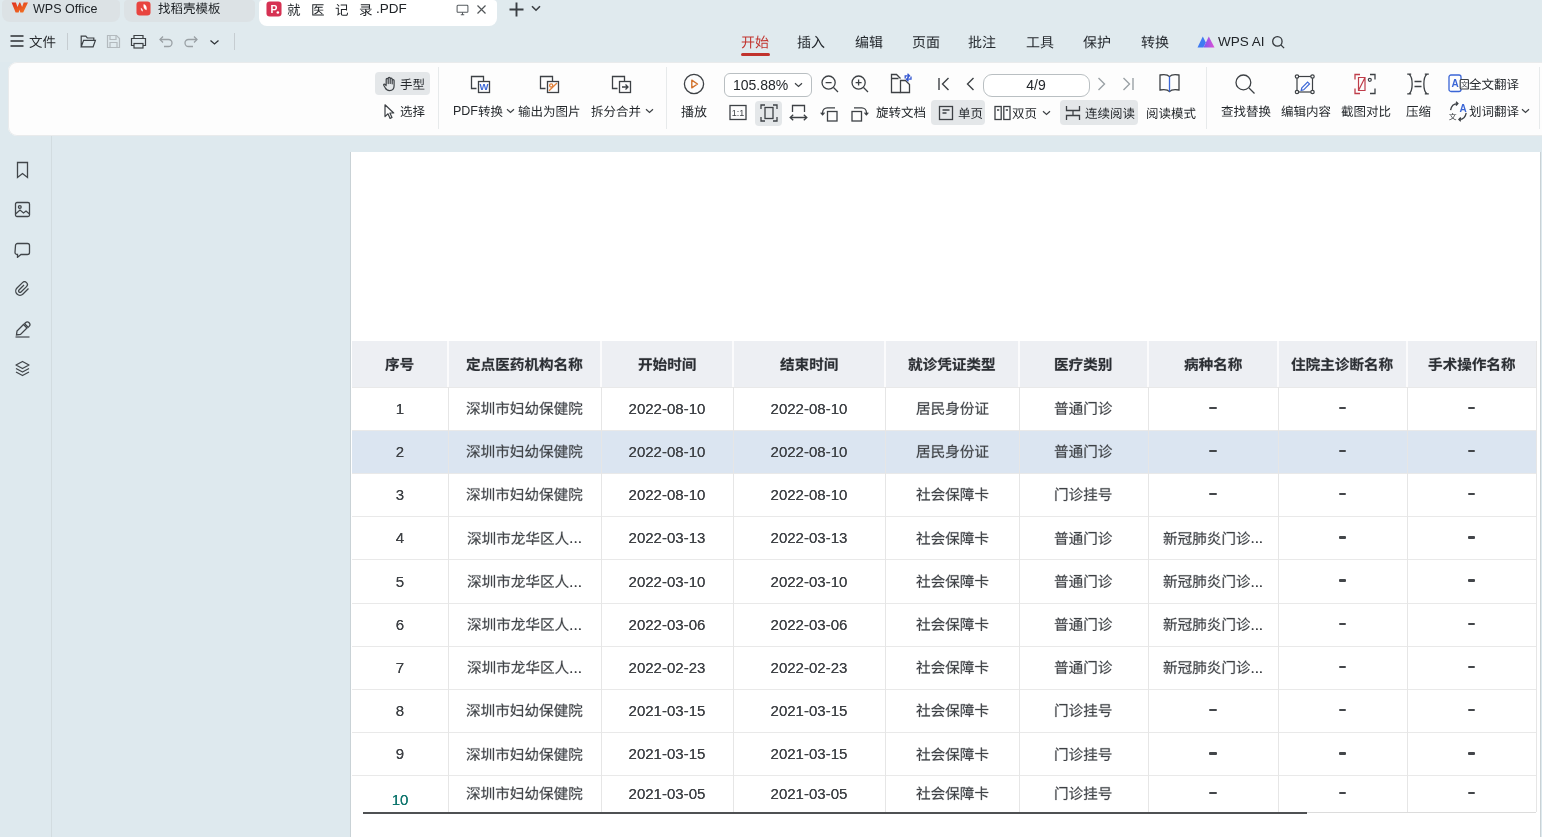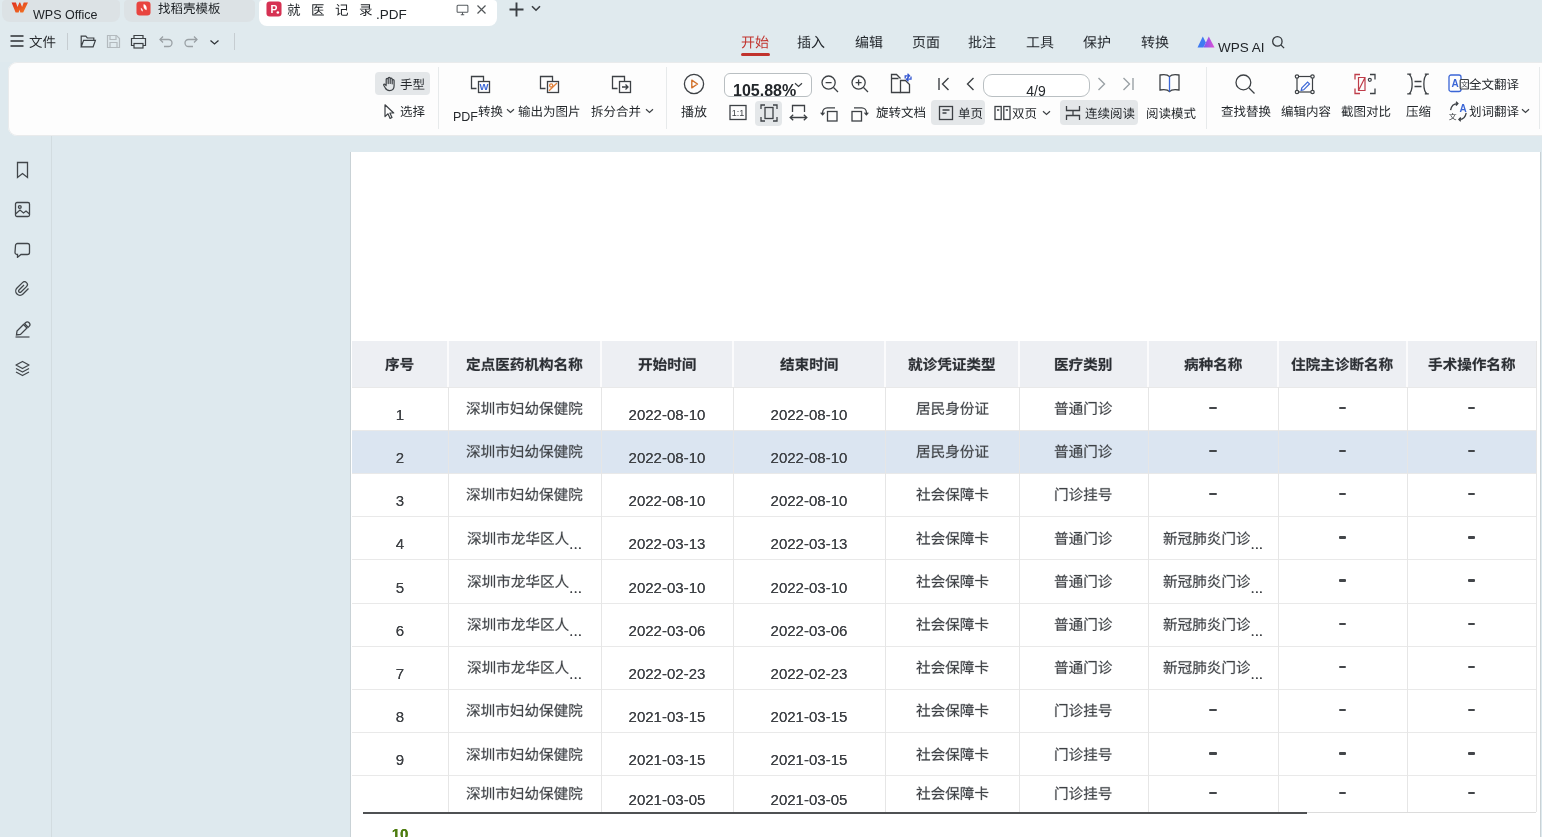--- a/index.html
+++ b/index.html
@@ -1,12 +1,12 @@
 <!DOCTYPE html>
-<html><head><meta charset="utf-8"><style>html,body{margin:0;padding:0;width:1542px;height:837px;overflow:hidden;font-family:"Liberation Sans",sans-serif;}.a{position:absolute;}.lt{white-space:nowrap;line-height:1;transform:translateY(-50%);margin-top:6px;}svg.a{display:block;}</style></head><body>
+<html><head><meta charset="utf-8"><style>html,body{margin:0;padding:0;width:1542px;height:837px;overflow:hidden;font-family:"Liberation Sans",sans-serif;}.a{position:absolute;}.lt{white-space:nowrap;line-height:1;transform:translateY(-50%);}svg.a{display:block;}</style></head><body>
 <svg style="position:absolute;width:0;height:0">
     <defs>
       <path id="b4e3b" d="M345 98C394 132 452 179 494 219H95V337H434V511H148V627H434V820H52V938H952V820H566V627H855V511H566V337H902V219H585L638 181C595 134 509 70 444 29Z"></path>
       <path id="b4f4f" d="M324 824V938H973V824H713V623H930V510H713V333H958V219H634L735 182C722 139 687 74 656 26L546 63C575 112 603 176 616 219H347V333H591V510H379V623H591V824ZM251 34C200 177 113 320 22 410C43 440 77 509 88 538C109 516 130 492 150 466V968H271V280C308 212 341 141 367 71Z"></path>
       <path id="b4f5c" d="M516 40C470 184 391 329 302 419C328 438 375 481 394 503C440 451 485 383 526 308H563V969H687V747H960V635H687V522H947V413H687V308H972V194H582C600 153 617 111 631 70ZM251 34C200 177 113 320 22 410C43 440 77 509 88 538C109 516 130 492 150 466V968H271V280C308 212 341 141 367 71Z"></path>
       <path id="b51ed" d="M243 587V660C243 735 219 810 33 865C53 885 92 941 104 968C296 905 355 797 364 692H623V816C623 923 652 956 752 956C772 956 831 956 852 956C935 956 965 919 977 784C945 777 896 758 872 739C869 834 864 848 840 848C827 848 783 848 771 848C746 848 742 844 742 814V587ZM349 430V529H940V430H692V346H956V245H692V161C774 150 852 137 918 121L838 37C721 67 523 88 350 99C361 121 375 162 378 187C440 184 507 179 573 173V245H314V346H573V430ZM248 30C198 134 110 235 18 298C42 318 83 361 101 383C118 369 136 354 153 338V552H268V207C302 161 332 113 356 64Z"></path>
       <path id="b522b" d="M599 152V718H716V152ZM809 51V826C809 843 802 849 784 849C766 849 709 849 652 847C669 881 686 936 691 970C777 971 837 967 876 947C915 927 928 893 928 827V51ZM189 179H382V317H189ZM80 74V423H498V74ZM205 444 202 506H53V615H193C176 733 136 824 21 884C46 905 78 946 92 974C235 895 285 772 305 615H403C396 762 388 821 375 837C366 847 358 849 344 849C328 849 297 849 262 845C280 876 292 924 294 959C339 960 381 959 406 955C435 950 456 941 476 915C503 881 512 786 521 552C522 537 523 506 523 506H315L318 444Z"></path>
       <path id="b533b" d="M939 76H80V938H960V824H801L872 744C819 696 720 631 636 580H912V476H637V380H870V279H460C470 261 479 242 486 223L374 195C347 268 295 340 235 385C262 399 311 426 334 445C354 427 375 405 394 380H518V476H240V580H499C470 639 400 695 239 733C265 756 299 798 313 823C454 781 536 725 583 663C663 715 750 779 797 824H201V190H939Z"></path>
       <path id="b53f7" d="M292 170H700V263H292ZM172 65V367H828V65ZM53 430V538H241C221 604 197 673 176 722H689C676 794 661 834 642 848C629 856 616 857 594 857C563 857 489 856 422 850C444 882 462 930 464 964C533 968 599 967 637 965C684 962 717 955 747 927C783 893 807 818 827 663C830 647 833 613 833 613H352L376 538H943V430Z"></path>
       <path id="b540d" d="M236 377C274 407 320 445 359 480C256 530 143 567 28 590C50 616 78 667 90 700C140 688 189 674 238 658V969H358V926H735V969H859V519H534C672 431 787 316 857 171L774 123L754 129H460C480 104 499 79 517 53L382 25C322 119 211 220 47 292C74 312 112 358 130 387C218 342 292 292 355 237H675C623 306 553 367 471 419C427 381 373 340 329 309ZM735 817H358V628H735Z"></path>
@@ -326,21 +326,21 @@
     </svg>
     <svg class="a" style="left:682px;top:72px" width="24" height="24" viewBox="0 0 24 24" fill="none">
 <circle cx="12" cy="12" r="9.6" stroke="#3d4145" stroke-width="1.3"></circle>
 <path d="M9.8 8.2 15.5 12l-5.7 3.8z" stroke="#d2722c" stroke-width="1.4" stroke-linejoin="round"></path>
     </svg>
     <svg class="a" style="left:681.0px;top:104.9px" width="26.0" height="13.0" viewBox="0 0 2000 1000" fill="#24282c">
       <use href="#r64ad" x="0"></use>
       <use href="#r653e" x="1000"></use>
     </svg>
     <div class="a" style="left:723.5px;top:73px;width:86px;height:22px;background:#fff;border:1px solid #b9bfc2;border-radius:6px"></div>
-    <div class="a lt" style="left:733.0px;top:84.5px;font-size:16px;font-weight:700;color:#23272b">105.88%</div>
+    <div class="a lt" style="left:733.0px;top:84.5px;font-size:14px;font-weight:400;color:#23272b">105.88%</div>
     <svg class="a" style="left:794.0px;top:81.5px" width="9" height="6" viewBox="0 0 9 6" fill="none" stroke="#3d4145" stroke-width="1.2">
       <path d="M1 1.2l3.5 3.2L8 1.2"></path>
     </svg>
     <svg class="a" style="left:820px;top:74px" width="20" height="20" viewBox="0 0 20 20" fill="none" stroke="#3d4145" stroke-width="1.3">
       <circle cx="8.6" cy="8.6" r="6.6"></circle>
       <path d="M13.5 13.5 18 18M5.6 8.6h6"></path>
     </svg>
     <svg class="a" style="left:850px;top:74px" width="20" height="20" viewBox="0 0 20 20" fill="none" stroke="#3d4145" stroke-width="1.3">
       <circle cx="8.6" cy="8.6" r="6.6"></circle>
       <path d="M13.5 13.5 18 18M5.6 8.6h6M8.6 5.6v6"></path>
@@ -911,21 +911,21 @@
       </svg>
       <svg class="a" style="left:704.3px;top:594.5px" width="58.4" height="14.6" viewBox="0 0 4000 1000" fill="#3f4246" stroke="#3f4246" stroke-width="16">
         <use href="#r95e8" x="0"></use>
         <use href="#r8bca" x="1000"></use>
         <use href="#r6302" x="2000"></use>
         <use href="#r53f7" x="3000"></use>
       </svg>
       <div class="a" style="left:859.2px;top:600.2px;width:7.5px;height:2.4px;background:#43464a;border-radius:1px"></div>
       <div class="a" style="left:988.8px;top:600.2px;width:7.5px;height:2.4px;background:#43464a;border-radius:1px"></div>
       <div class="a" style="left:1117.8px;top:600.2px;width:7.5px;height:2.4px;background:#43464a;border-radius:1px"></div>
-      <div class="a lt" style="left:41.7px;top:675px;font-size:15.0px;font-weight:700;color:#4d7c0f;text-shadow:0 0 0.55px currentColor">10</div>
+      <div class="a lt" style="left:41.7px;top:647px;font-size:15.0px;font-weight:400;color:#0f766e;text-shadow:0 0 0.55px currentColor">10</div>
       <svg class="a" style="left:116.1px;top:634.4px" width="116.8" height="14.6" viewBox="0 0 8000 1000" fill="#3f4246" stroke="#3f4246" stroke-width="16">
         <use href="#r6df1" x="0"></use>
         <use href="#r5733" x="1000"></use>
         <use href="#r5e02" x="2000"></use>
         <use href="#r5987" x="3000"></use>
         <use href="#r5e7c" x="4000"></use>
         <use href="#r4fdd" x="5000"></use>
         <use href="#r5065" x="6000"></use>
         <use href="#r9662" x="7000"></use>
       </svg>

